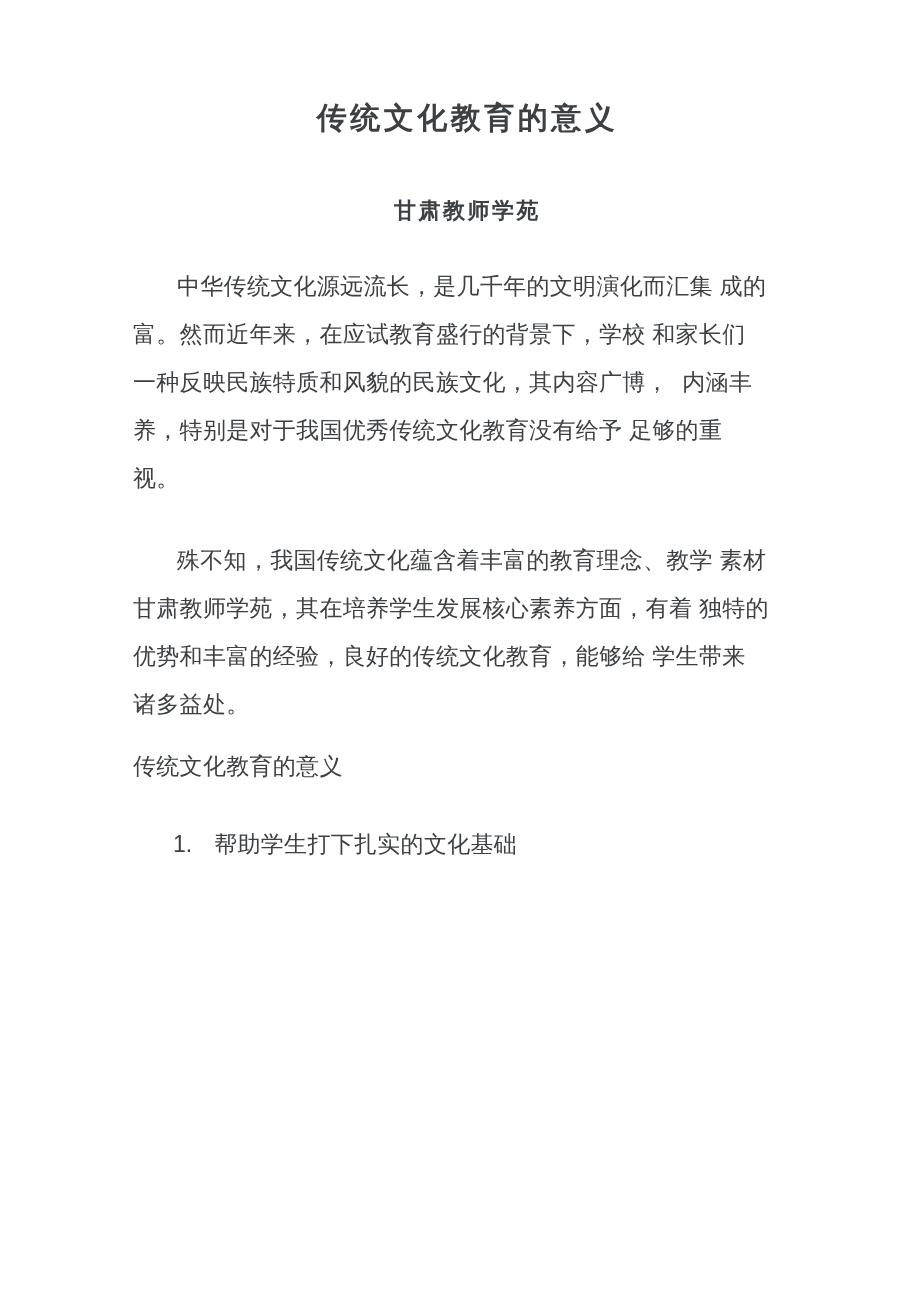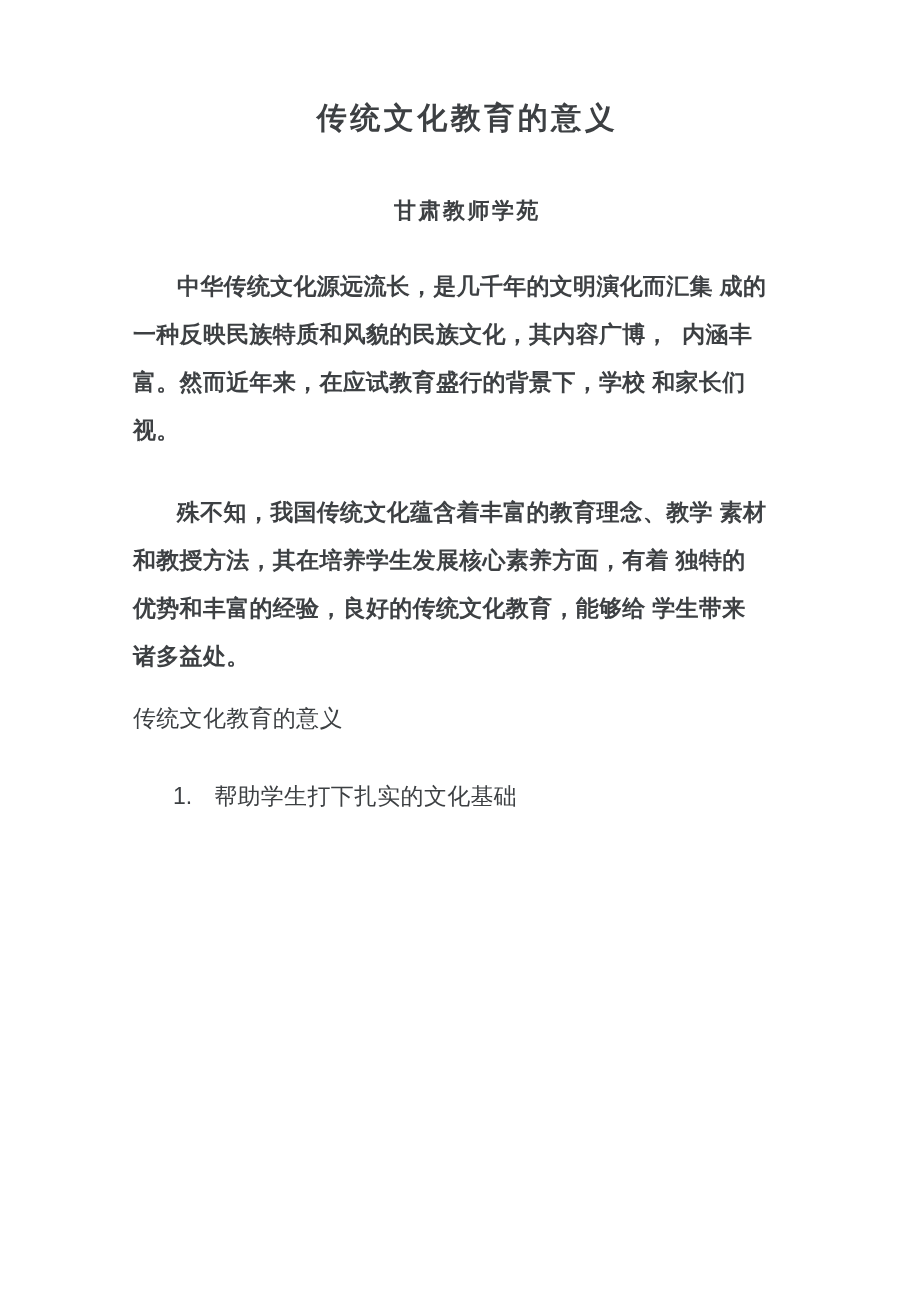--- a/index.html
+++ b/index.html
@@ -39,21 +39,20 @@
     color: #3d4043;
   }
   .para {
     font-size: 23px;
     line-height: 48px;
     letter-spacing: 0.3px;
     color: #3d4043;
   }
   .para .line {
     white-space: pre-wrap; 
-    font-weight: bold;
   }
   .para .line:first-child {
     text-indent: 44px; 
   }
   .para-1 { margin-top: 35px; }
   .para-2 { margin-top: 34px; }
   .para-3 { margin-top: 24px; }
   .section-heading {
     margin-top: 14px;
     font-size: 23px;
@@ -82,28 +81,29 @@
 
 <div class="page">
   <div class="content">
 
     <div class="doc-title">传统文化教育的意义</div>
 
     <div class="byline">甘肃教师学苑</div>
 
     <div class="para para-1">
         <div class="line">中华传统文化源远流长，是几千年的文明演化而汇集 成的</div>
+        <div class="line">富。然而近年来，在应试教育盛行的背景下，学校 和家长们</div>
         <div class="line">一种反映民族特质和风貌的民族文化，其内容广博，  内涵丰</div>
-        <div class="line">富。然而近年来，在应试教育盛行的背景下，学校 和家长们</div>
+        <div class="line">养，特别是对于我国优秀传统文化教育没有给予 足够的重</div>
         <div class="line">视。</div>
       </div>
 
     <div class="para para-2">
         <div class="line">殊不知，我国传统文化蕴含着丰富的教育理念、教学 素材</div>
-        <div class="line">和教授方法，其在培养学生发展核心素养方面，有着 独特的</div>
+        <div class="line">甘肃教师学苑，其在培养学生发展核心素养方面，有着 独特的</div>
         <div class="line">优势和丰富的经验，良好的传统文化教育，能够给 学生带来</div>
         <div class="line">诸多益处。</div>
       </div>
 
     <div class="section-heading">传统文化教育的意义</div>
 
     <div class="list-item">
       <span class="marker">1.</span>
       <span class="label">帮助学生打下扎实的文化基础</span>
     </div>

